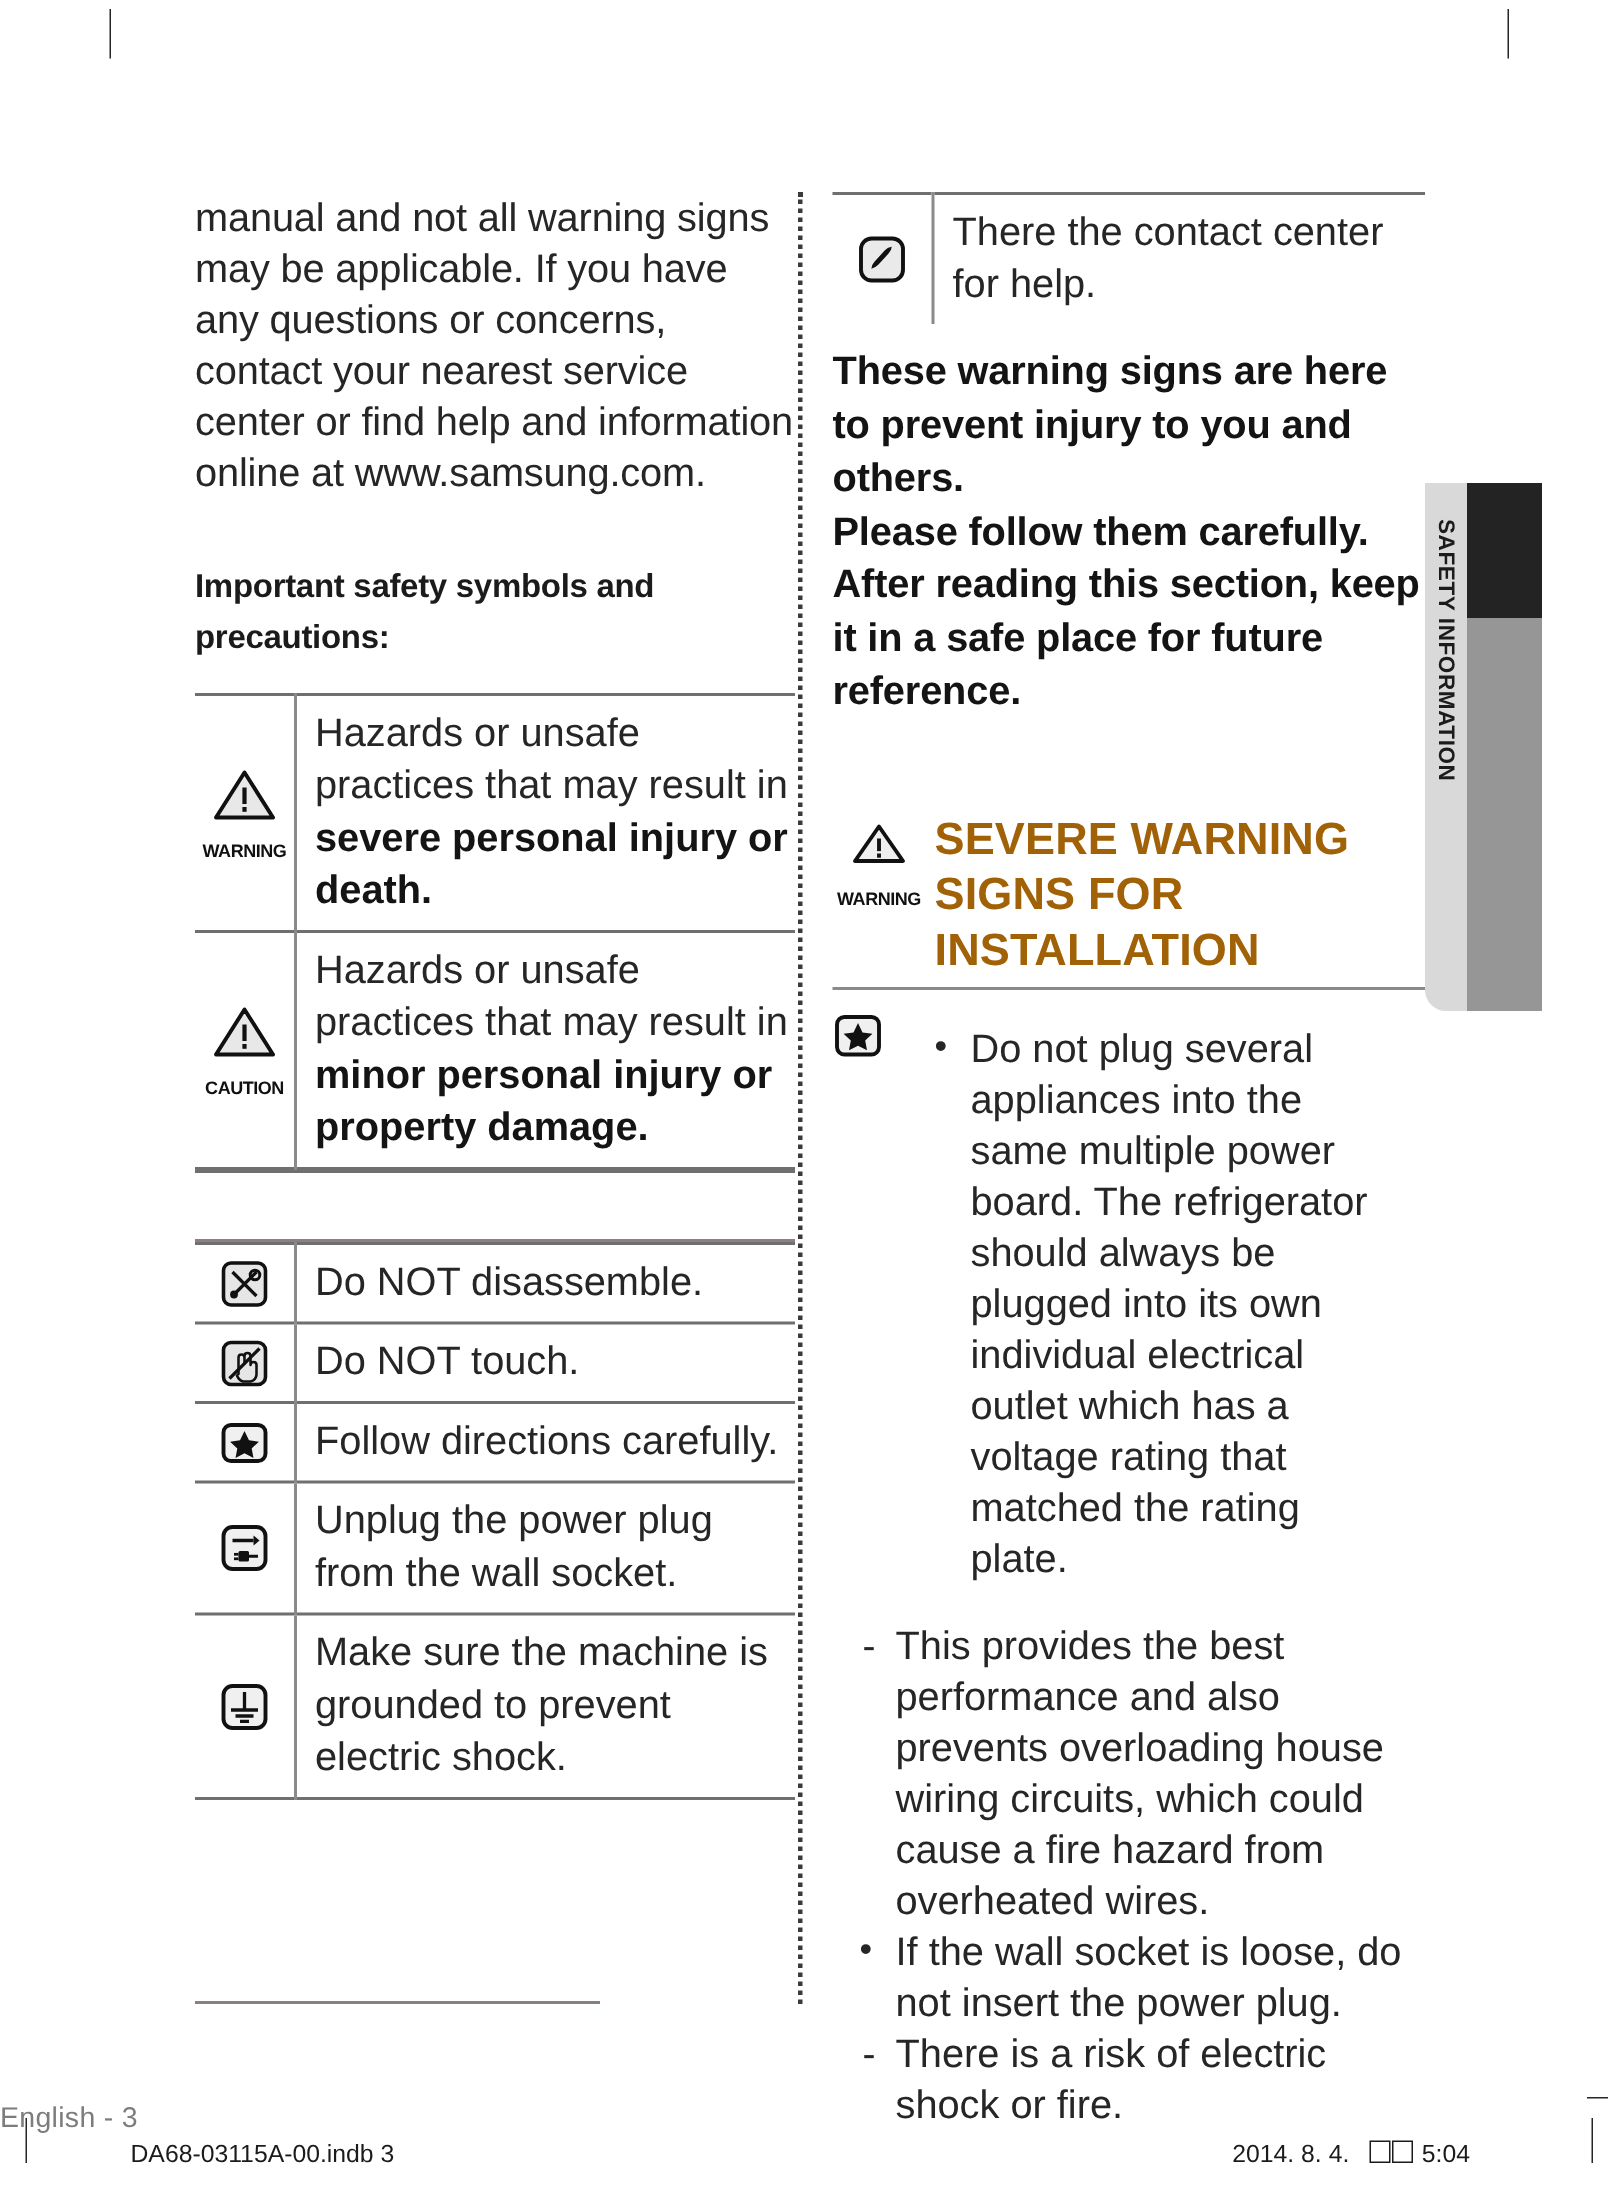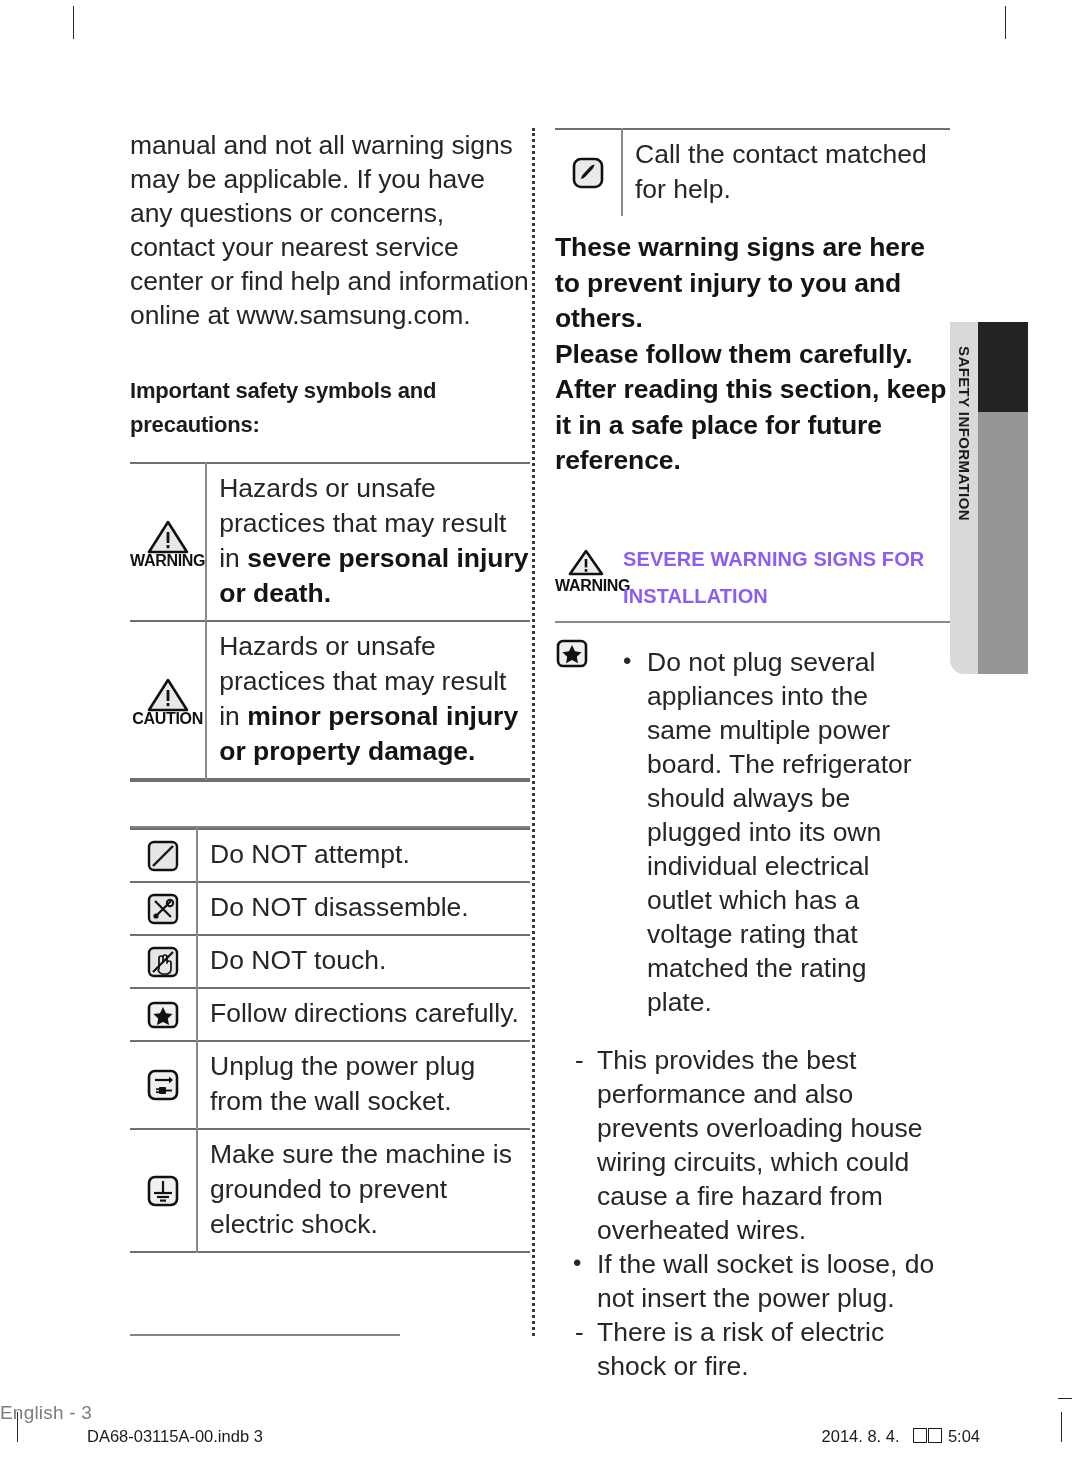--- a/index.html
+++ b/index.html
@@ -108,49 +108,49 @@
   }
 
   
   .ico {
     display: inline-block;
     vertical-align: middle;
     line-height: 0;
   }
   .warn-label {
     display: block;
-    font-size: 16px;
+    font-size: 12px;
     font-weight: bold;
     letter-spacing: -0.3px;
     line-height: 11px;
     text-align: center;
     color: #111;
-    margin-top: 1px;
+    margin-top: 15px;
   }
 
   
   .severe-head {
     display: flex;
     align-items: flex-start;
     margin: 62px 0 0 0;
   }
   .severe-head .badge {
     flex: 0 0 auto;
     width: 62px;
     padding-top: 8px;
     text-align: center;
   }
   .severe-head h1 {
     margin: 0;
     padding-left: 6px;
-    font-size: 20px;
+    font-size: 30px;
     line-height: 37px;
     font-weight: bold;
     letter-spacing: 0.1px;
-    color: #8b5cf6;
+    color: #a16207;
   }
   .severe-rule {
     border-bottom: 2px solid #8a8a8a;
     margin-top: 6px;
   }
 
   
   .bullet-block {
     display: flex;
     align-items: flex-start;
@@ -321,31 +321,20 @@
         </td>
         <td class="text-cell"><span>Hazards or unsafe practices that may result in </span><b>minor personal injury or property damage.</b></td>
       </tr>
     </tbody>
       </table>
 
     <div class="spacer-rule"></div>
 
     <table class="sym-table tight">
       <tbody>
-          <tr>
-        <td class="icon-cell">
-          <span class="ico">
-            <svg width="34" height="34" viewBox="0 0 34 34" aria-hidden="true">
-              <rect x="3" y="3" width="28" height="28" rx="5" fill="#e6e6e6" stroke="#111" stroke-width="2.4"></rect>
-              <line x1="7" y1="27" x2="27" y2="7" stroke="#111" stroke-width="2.4"></line>
-            </svg>
-          </span>
-        </td>
-        <td class="text-cell">Do NOT attempt.</td>
-      </tr>
       <tr>
         <td class="icon-cell">
           <span class="ico">
             <svg width="34" height="34" viewBox="0 0 34 34" aria-hidden="true">
               <rect x="3" y="3" width="28" height="28" rx="5" fill="#e6e6e6" stroke="#111" stroke-width="2.4"></rect>
               <path d="M9 9 L25 25 M25 9 L9 25" stroke="#111" stroke-width="2.2"></path>
               <circle cx="24" cy="11" r="3.2" fill="none" stroke="#111" stroke-width="2"></circle>
               <circle cx="10" cy="24" r="2.6" fill="#111"></circle>
             </svg>
           </span>
@@ -415,21 +404,21 @@
       <tbody>
           <tr>
         <td class="icon-cell">
           <span class="ico">
             <svg width="34" height="34" viewBox="0 0 34 34" aria-hidden="true">
               <rect x="3" y="3" width="28" height="28" rx="7" fill="#eaeaea" stroke="#111" stroke-width="2.6"></rect>
               <path d="M23.5 8.5 q-2.6 0.2 -4.4 2.2 l-7 7.6 q-1.9 2 -2.2 4.8 q2.7 -0.6 4.6 -2.6 l7 -7.6 q1.8 -2 2 -4.4 z" fill="#111"></path>
             </svg>
           </span>
         </td>
-        <td class="text-cell">Call the contact matched for help.</td>
+        <td class="text-cell">There the contact center for help.</td>
       </tr>
     </tbody>
       </table>
 
     <div class="body-text" style="margin-top:14px; font-weight:bold; font-size:26.5px; line-height:35.5px; color:#141414; white-space:pre-line;">These warning signs are here to prevent injury to you and others.
 Please follow them carefully. After reading this section, keep it in a safe place for future reference.</div>
 
     <div class="severe-head">
       <div class="badge">
         <span class="ico">

